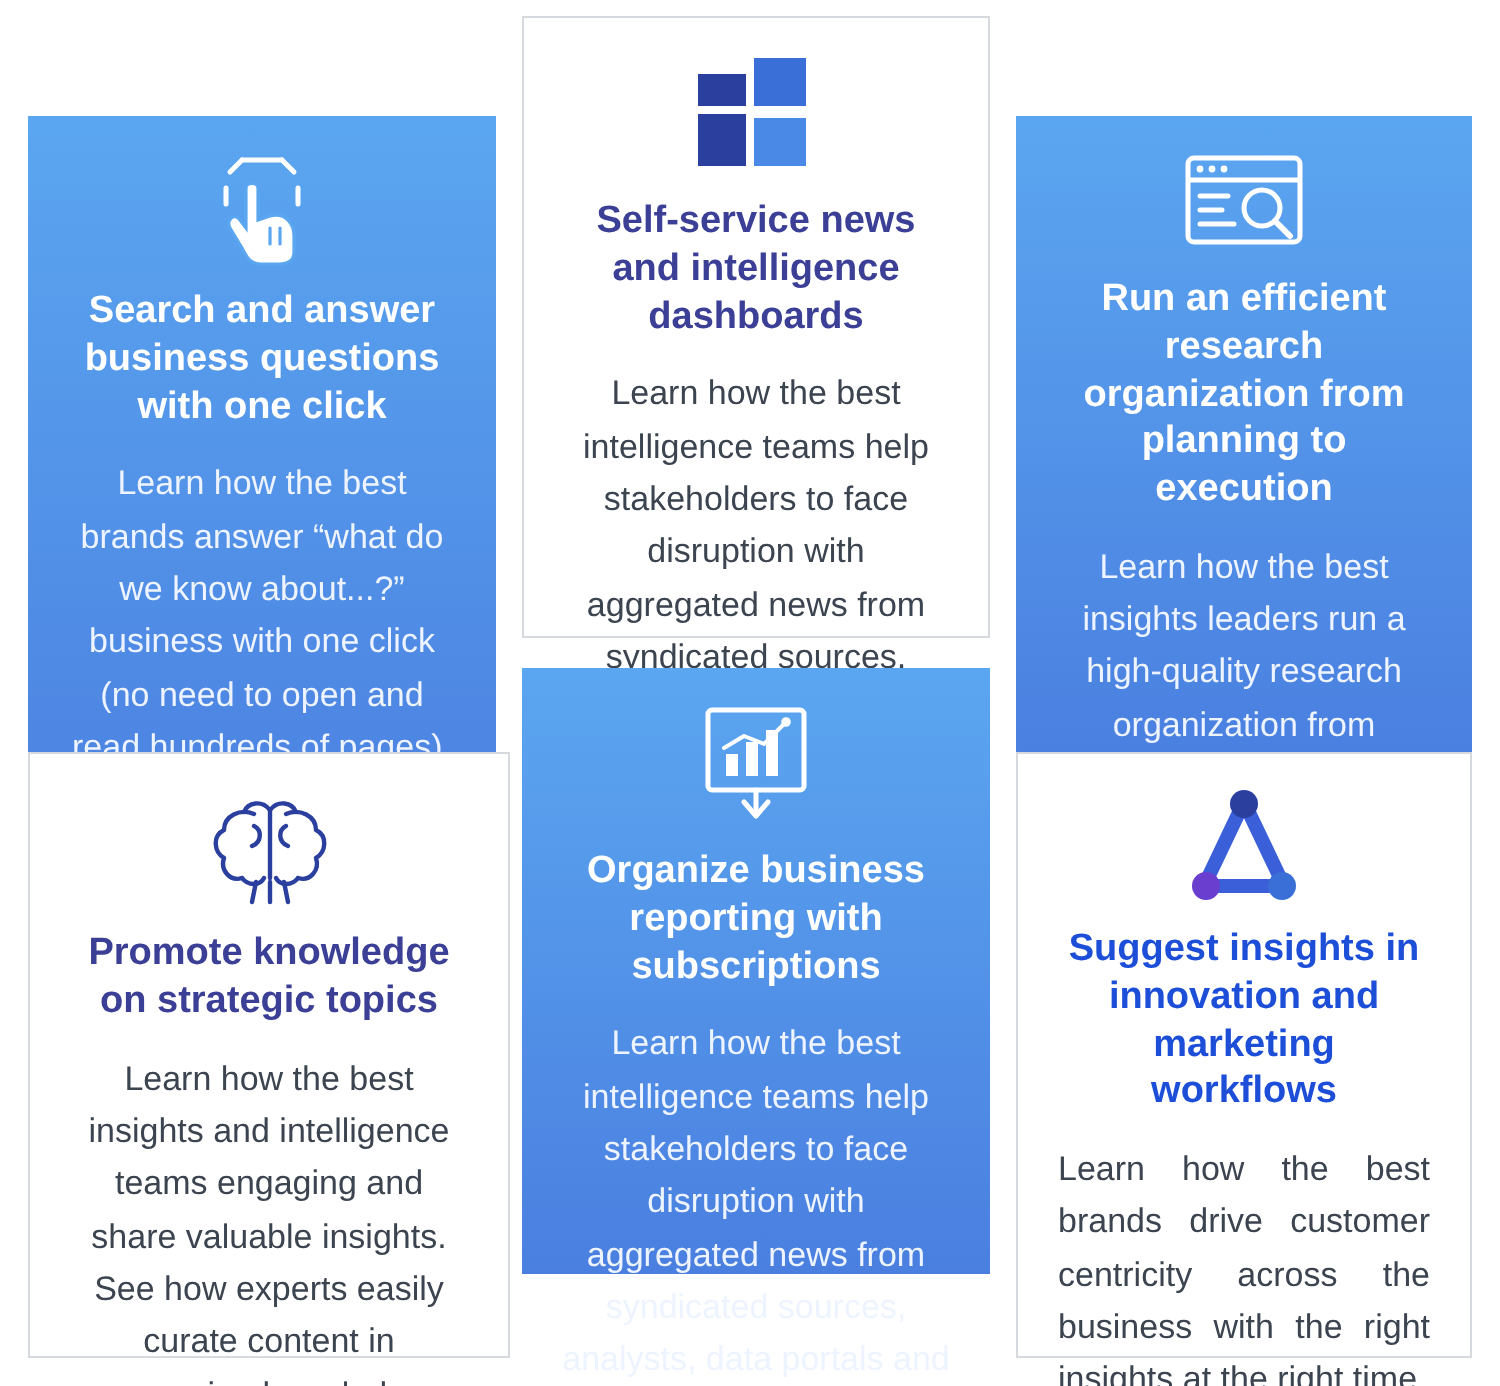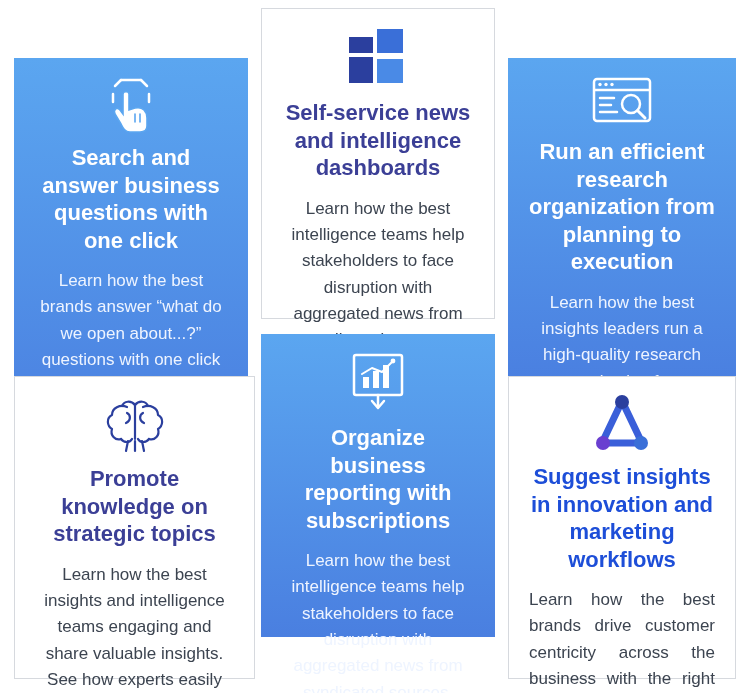--- a/index.html
+++ b/index.html
@@ -38,21 +38,21 @@
     color: #2a2f3a;
   }
   .icon-wrap {
     width: 100%;
     display: flex;
     justify-content: center;
     align-items: center;
     margin-bottom: 10px;
   }
   .title {
-    font-size: 22px;
+    font-size: 19px;
     line-height: 1.25;
     font-weight: bold;
     text-align: center;
     margin: 0 0 14px 0;
   }
   .card.blue .title { color: #ffffff; }
   .card.white .title { color: #3b3f96; }
   .card.white.bluetitle .title { color: #1d4ed8; }
   .body {
     font-size: 17px;
@@ -87,21 +87,21 @@
         <path d="M12 10 L18 4" stroke="#ffffff" stroke-width="2.5" stroke-linecap="round" fill="none"></path>
         <path d="M44 10 L38 4" stroke="#ffffff" stroke-width="2.5" stroke-linecap="round" fill="none"></path>
         <path d="M10 18 L10 26" stroke="#ffffff" stroke-width="2.5" stroke-linecap="round" fill="none"></path>
         <path d="M46 18 L46 26" stroke="#ffffff" stroke-width="2.5" stroke-linecap="round" fill="none"></path>
         <path d="M20 18 C20 15 26 15 26 18 L26 34 L32 32 C40 30 44 36 44 42 L44 50 C44 54 41 56 37 56 L27 56 C22 56 20 52 18 48 L12 38 C10 34 14 30 17 34 L20 38 Z" fill="#ffffff"></path>
         <path d="M26 34 L26 18 C26 15 20 15 20 18 L20 38 L17 34 C14 30 10 34 12 38 L18 48 C20 52 22 56 27 56 L37 56 C41 56 44 54 44 50 L44 42 C44 36 40 30 32 32 Z" fill="none" stroke="#5ba6f0" stroke-width="1.6"></path>
         <path d="M32 38 L32 46 M37 38 L37 46" stroke="#5ba6f0" stroke-width="1.6" stroke-linecap="round"></path>
       </svg>
     </div>
     <h3 class="title">Search and answer business questions with one click</h3>
-    <p class="body">Learn how the best brands answer “what do we open about...?” questions with one click (no need to open and read hundreds of pages).</p>
+    <p class="body">Learn how the best brands answer “what do we know about...?” business with one click (no need to open and read hundreds of pages).</p>
   </div>
 
   <div class="card white" id="card-dashboards">
     <div class="icon-wrap">
       <svg width="62" height="62" viewBox="0 0 62 62" aria-hidden="true">
         <rect x="2" y="10" width="24" height="16" fill="#2b3f9e"></rect>
         <rect x="30" y="2" width="26" height="26" fill="#3a6fd8"></rect>
         <rect x="2" y="30" width="24" height="26" fill="#2b3f9e"></rect>
         <rect x="30" y="32" width="26" height="24" fill="#4a8ae6"></rect>
         <rect x="26" y="0" width="4" height="60" fill="#ffffff"></rect>

